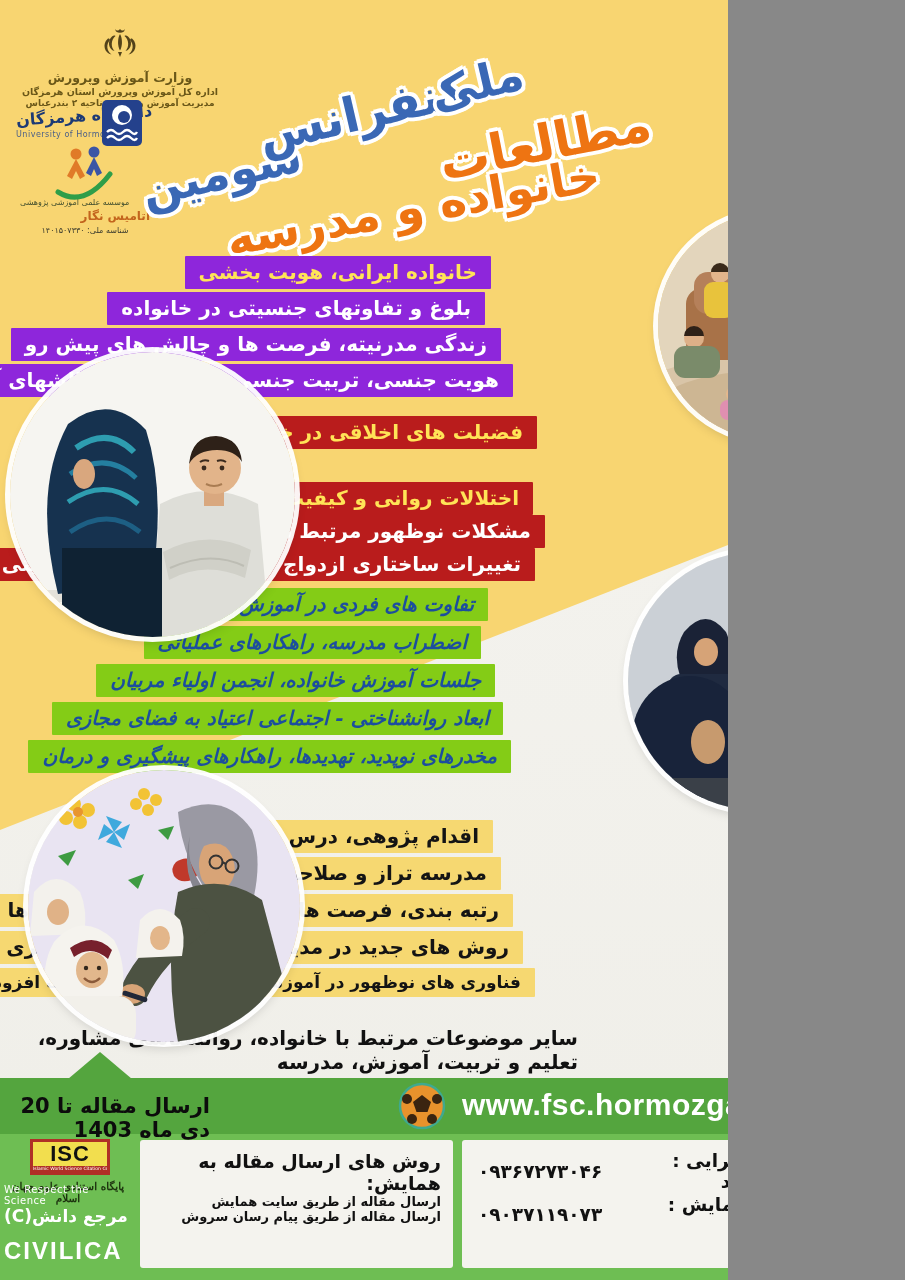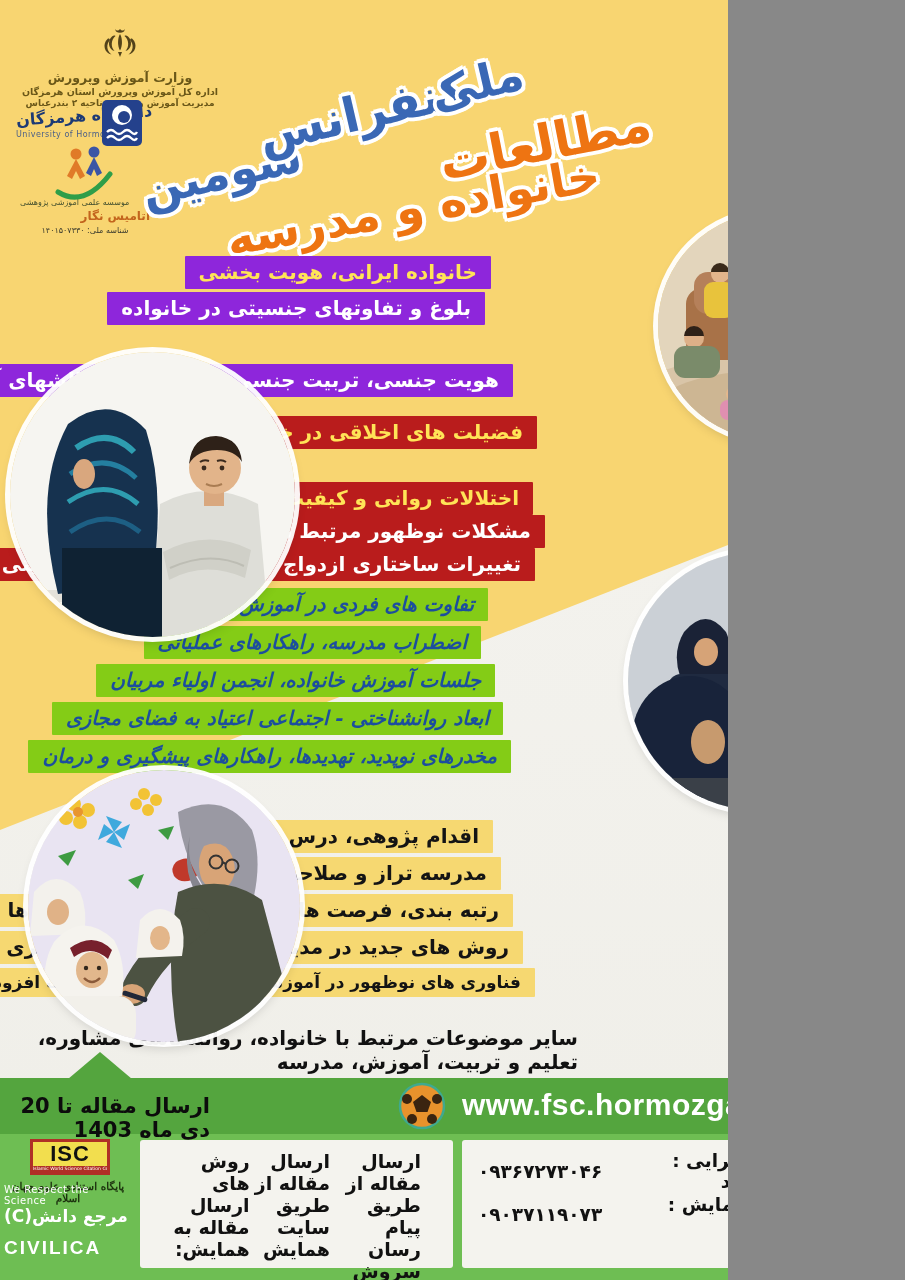--- a/index.html
+++ b/index.html
@@ -48,34 +48,34 @@
         border-bottom:27px solid #54A53E;}
   .url{position:absolute;z-index:6;left:462px;top:1088px;color:#fff;font-weight:bold;
        font-size:30px;font-family:"Liberation Sans",sans-serif;letter-spacing:.5px;}
   .deadline{position:absolute;z-index:6;right:518px;top:1094px;direction:rtl;color:#0c0c0c;
             font-weight:bold;font-size:21px;}
   .ball{position:absolute;z-index:6;left:398px;top:1082px;width:48px;height:48px;}
   
   .footer{position:absolute;z-index:5;left:0;top:1134px;width:905px;height:146px;background:#6EBE53;}
   .wbox{position:absolute;z-index:6;background:#F4F3EE;border-radius:3px;}
   .sub-title{font-weight:bold;font-size:19px;color:#111;direction:rtl;}
-  .sub-line{font-weight:bold;font-size:19px;color:#111;direction:rtl;}
+  .sub-line{font-weight:bold;font-size:13px;color:#111;direction:rtl;}
   .crow{display:flex;justify-content:space-between;align-items:center;direction:rtl;
         font-weight:bold;font-size:18.5px;color:#111;}
   .isc-box{position:absolute;z-index:6;left:30px;top:1139px;width:74px;background:#F2DE4E;
            border:3px solid #B03026;text-align:center;}
   .isc-abbr{font-weight:bold;font-size:22px;color:#111;letter-spacing:1px;line-height:1.1;
             font-family:"Liberation Sans",sans-serif;}
   .isc-strip{background:#B03026;color:#fff;font-size:4.5px;line-height:1.4;white-space:nowrap;overflow:hidden;}
   .isc-cap{position:absolute;z-index:6;left:6px;top:1180px;width:124px;text-align:center;
            font-size:10.5px;font-weight:bold;color:#1d330f;direction:rtl;font-family:"DejaVu Serif",serif;}
   .civ{position:absolute;z-index:6;left:4px;width:130px;text-align:left;color:#fff;}
   .civ1{top:1206px;font-weight:bold;font-size:17px;direction:rtl;}
   .civ2{top:1184px;font-size:10px;letter-spacing:.5px;}
-  .civ3{top:1237px;font-weight:bold;font-size:19px;letter-spacing:2px;
+  .civ3{top:1237px;font-weight:bold;font-size:24px;letter-spacing:2px;
         font-family:"Liberation Sans",sans-serif;}
 </style>
 </head>
 <body>
 
 <div id="poster">
 
   <div class="bg-white"></div>
 
   <div class="hdr" style="left:102px;top:26px;width:36px;height:42px;">
@@ -121,20 +121,21 @@
   <div class="inst-id">شناسه ملی: ۱۴۰۱۵۰۷۳۳۰</div>
 
   <div class="tword tblue" style="left:140px;top:146px;font-size:46px;">سومین</div>
   <div class="tword tblue" style="left:256px;top:84px;font-size:48px;">کنفرانس</div>
   <div class="tword tblue" style="left:430px;top:56px;font-size:46px;">ملی</div>
   <div class="tword torange" style="left:438px;top:114px;font-size:50px;transform:rotate(-11deg);">مطالعات</div>
   <div class="tword torange" style="left:224px;top:180px;font-size:46px;transform:rotate(-10deg);">خانواده و مدرسه</div>
 
   <div class="band purple ytext" style="top:256px;right:237px;">خانواده ایرانی، هویت بخشی</div>
   <div class="band purple" style="top:292px;right:243px;">بلوغ و تفاوتهای جنسیتی در خانواده</div>
+  <div class="band purple" style="top:328px;right:227px;">زندگی مدرنیته، فرصت ها و چالش های پیش رو</div>
   <div class="band purple" style="top:364px;right:215px;">هویت جنسی، تربیت جنسی، فرصت ها و چالشهای آن</div>
 
   <div class="photo" style="left:658px;top:212px;width:228px;height:228px;">
     <svg viewBox="0 0 228 228">
       <rect width="228" height="228" fill="#E3D5BC"></rect>
       <ellipse cx="114" cy="200" rx="155" ry="58" fill="#D9C5A8"></ellipse>
       <ellipse cx="114" cy="200" rx="120" ry="42" fill="#CDB693"></ellipse>
       <circle cx="198" cy="58" r="20" fill="#6B9B55"></circle>
       <circle cx="212" cy="76" r="14" fill="#5D8A47"></circle>
       <rect x="194" y="84" width="18" height="18" fill="#B98A55"></rect>
@@ -314,22 +315,22 @@
 
   <div class="isc-box">
     <div class="isc-abbr">ISC</div>
     <div class="isc-strip">Islamic World Science Citation Center</div>
   </div>
   <div class="isc-cap">پایگاه استنادی علوم جهان اسلام</div>
   <div class="civ civ1">مرجع دانش(C)</div>
   <div class="civ civ2">We Respect the Science</div>
   <div class="civ civ3">CIVILICA</div>
 
-  <div class="wbox" style="left:140px;top:1140px;width:313px;height:128px;padding:10px 32px;box-sizing:border-box;
-       display:flex;flex-direction:row;">
+  <div class="wbox" style="left:140px;top:1140px;width:313px;height:128px;padding:10px 12px;box-sizing:border-box;
+       display:flex;flex-direction:column;">
     <div class="sub-title">روش های ارسال مقاله به همایش:</div>
     <div class="sub-line">ارسال مقاله از طریق سایت همایش</div>
     <div class="sub-line">ارسال مقاله از طریق پیام رسان سروش</div>
   </div>
 
   <div class="wbox" style="left:462px;top:1140px;width:431px;height:128px;padding:10px 16px;box-sizing:border-box;
        display:flex;flex-direction:column;justify-content:space-between;">
     <div class="crow">
       <span>مسئول کمیته اجرایی : مرتضی چمل نژاد</span>
       <span>۰۹۳۶۷۲۷۳۰۴۶</span>

